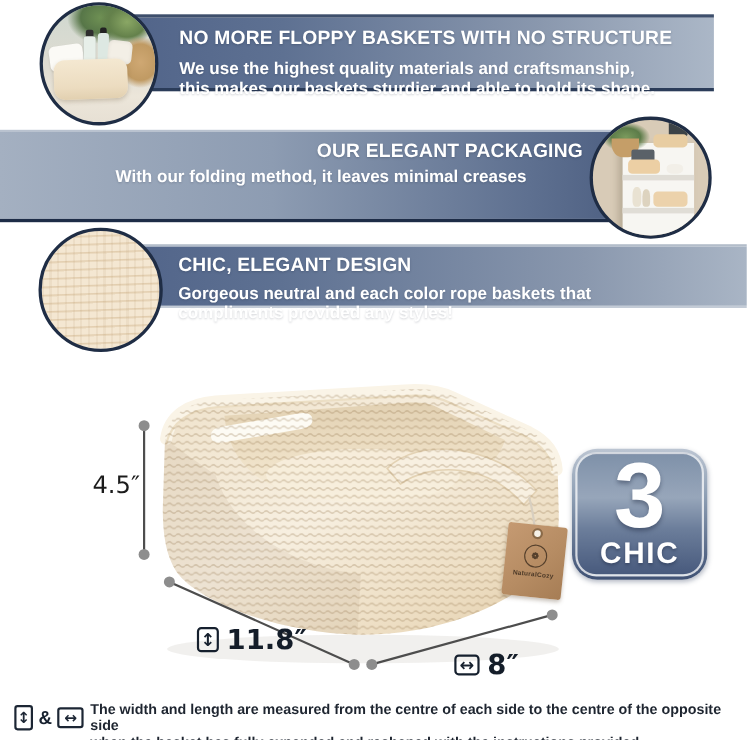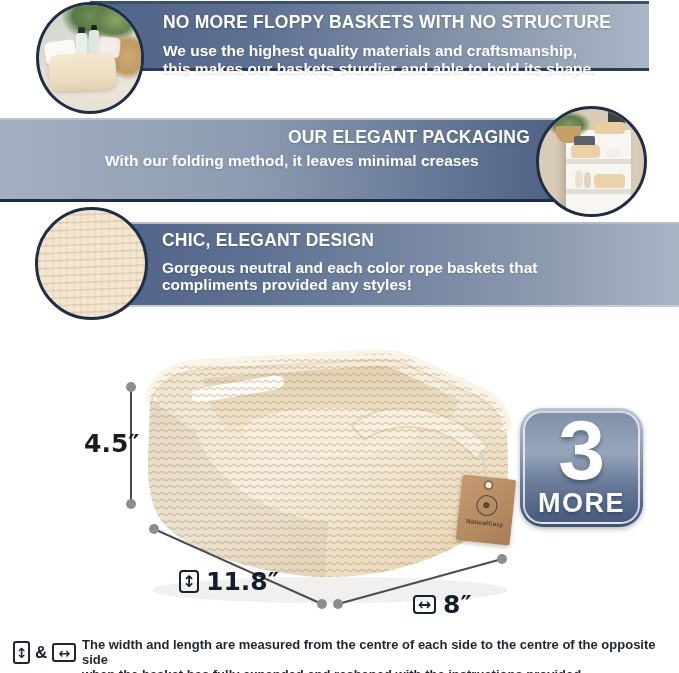--- a/index.html
+++ b/index.html
@@ -1,27 +1,27 @@
 <!DOCTYPE html>
 <html><head>
 <meta charset="utf-8">
 <style>
   html,body{margin:0;padding:0;background:#ffffff;}
   #canvas{position:relative;width:679px;height:673px;background:#ffffff;overflow:hidden;
           font-family:"Liberation Sans",sans-serif;}
 
   
   .banner{position:absolute;box-sizing:border-box;color:#ffffff;}
-  .banner-1{left:90px;top:1px;width:559px;height:70px;
+  .banner-1{left:90px;top:13px;width:559px;height:70px;
     background:linear-gradient(90deg,#4f6288 0%,#5e7192 30%,#8a98ae 72%,#abb7c7 100%);
     border-top:3px solid #3e4f6c;border-bottom:3px solid #2b3c59;}
   .banner-2{left:0;top:118px;width:617px;height:84px;
     background:linear-gradient(90deg,#a4b0c1 0%,#8d9cb2 40%,#5e7090 78%,#44567a 100%);
     border-top:2px solid #b9c2cf;border-bottom:3px solid #1d2c47;}
-  .banner-3{left:90px;top:222px;width:589px;height:85px;
+  .banner-3{left:90px;top:222px;width:589px;height:58px;
     background:linear-gradient(90deg,#4f6288 0%,#5e7192 28%,#8a98ae 75%,#a9b5c5 100%);
     border-top:2px solid #b3bdca;border-bottom:2px solid #c3cbd6;}
   .b-title{position:absolute;font-weight:700;font-size:17.5px;line-height:20px;letter-spacing:.2px;
     text-shadow:0 1px 2px rgba(20,30,50,.25);white-space:nowrap;}
   .b-body{position:absolute;font-weight:700;font-size:15.5px;line-height:17.5px;
     text-shadow:0 1px 2px rgba(20,30,50,.2);white-space:nowrap;}
   .banner-1 .b-title{left:73px;top:8px;}
   .banner-1 .b-body{left:73px;top:38px;}
   .banner-2 .b-title{right:87px;top:7px;text-align:right;}
   .banner-2 .b-body{left:105px;right:82px;top:32px;text-align:left;}
@@ -72,21 +72,21 @@
   .p2-basket-mid{position:absolute;left:30%;top:34%;width:28%;height:13%;background:#eccfa4;border-radius:4px;}
   .p2-photo-mid{position:absolute;left:33%;top:26%;width:20%;height:10%;background:#5a6168;border-radius:2px;}
   .p2-bowl{position:absolute;left:64%;top:38%;width:14%;height:9%;background:#f2efe8;border-radius:40%;}
   .p2-basket-low{position:absolute;left:52%;top:62%;width:30%;height:13%;background:#ecd2ab;border-radius:4px;}
   .p2-vase{position:absolute;left:34%;top:58%;width:8%;height:17%;background:#e9e2d2;border-radius:40% 40% 30% 30%;}
   .p2-vase2{position:absolute;left:43%;top:60%;width:7%;height:15%;background:#ddd3bf;border-radius:40% 40% 30% 30%;}
 
   
   #basket-svg{position:absolute;left:0;top:0;z-index:1;}
 
-  .dim-label{position:absolute;color:#1b1b1b;font-size:25px;font-weight:700;
+  .dim-label{position:absolute;color:#1b1b1b;font-size:22px;font-weight:400;
     font-family:"DejaVu Sans","Liberation Sans",sans-serif;z-index:4;white-space:nowrap;}
   .dim-group{position:absolute;display:flex;align-items:center;gap:7px;z-index:4;}
   .dim-box{box-sizing:border-box;border:2.5px solid #16202e;border-radius:4px;
     display:flex;align-items:center;justify-content:center;
     font-family:"DejaVu Sans",sans-serif;font-weight:700;color:#16202e;}
   .dim-text{color:#141d29;font-size:25px;font-weight:600;
     font-family:"DejaVu Sans","Liberation Sans",sans-serif;}
 
   
   .badge{position:absolute;left:520px;top:408px;width:123px;height:119px;border-radius:23px;
@@ -259,21 +259,21 @@
   <div class="dim-group" style="left:413px;top:590px;">
     <div class="dim-box" style="width:23px;height:19px;">
       <span>↔</span>
     </div>
     <div class="dim-text">8″</div>
   </div>
 
   <div class="badge">
     <div class="badge-inner">
       <div class="badge-num">3</div>
-      <div class="badge-word">MORE</div>
+      <div class="badge-word">CHIC</div>
     </div>
   </div>
 
   <div class="hang-tag">
     <div class="tag-hole"></div>
     <div class="tag-logo">
       <span>❁</span>
     </div>
     <div class="tag-brand">NaturalCozy</div>
   </div>

